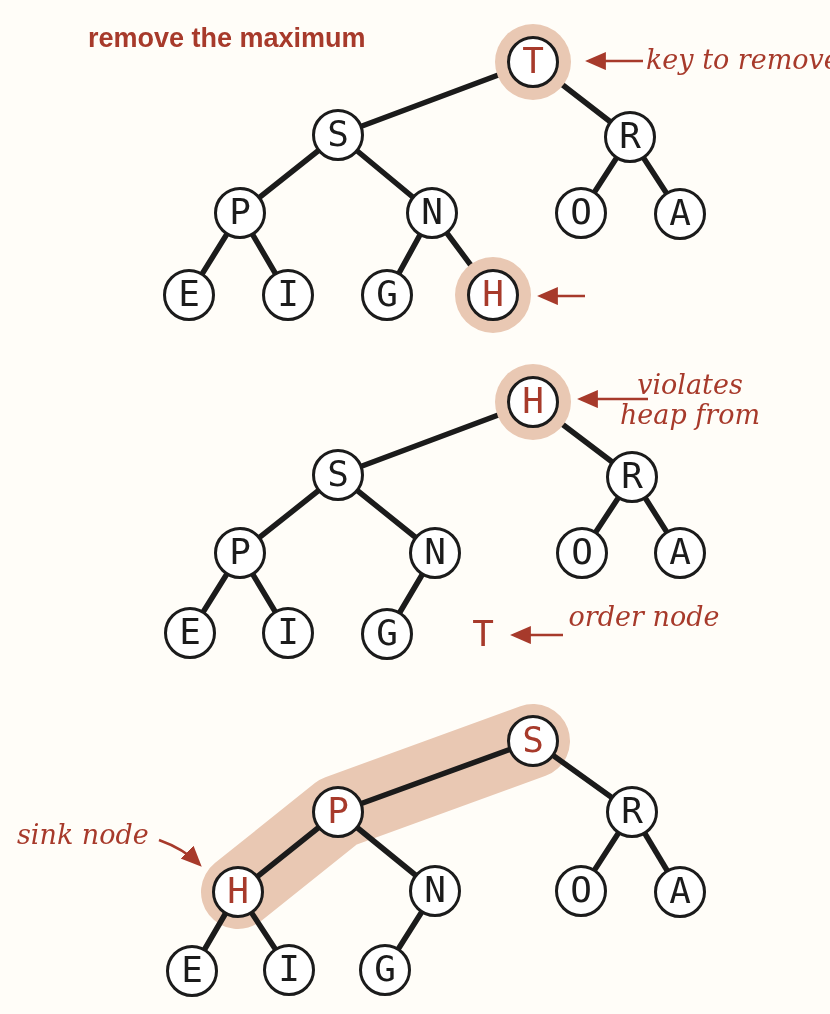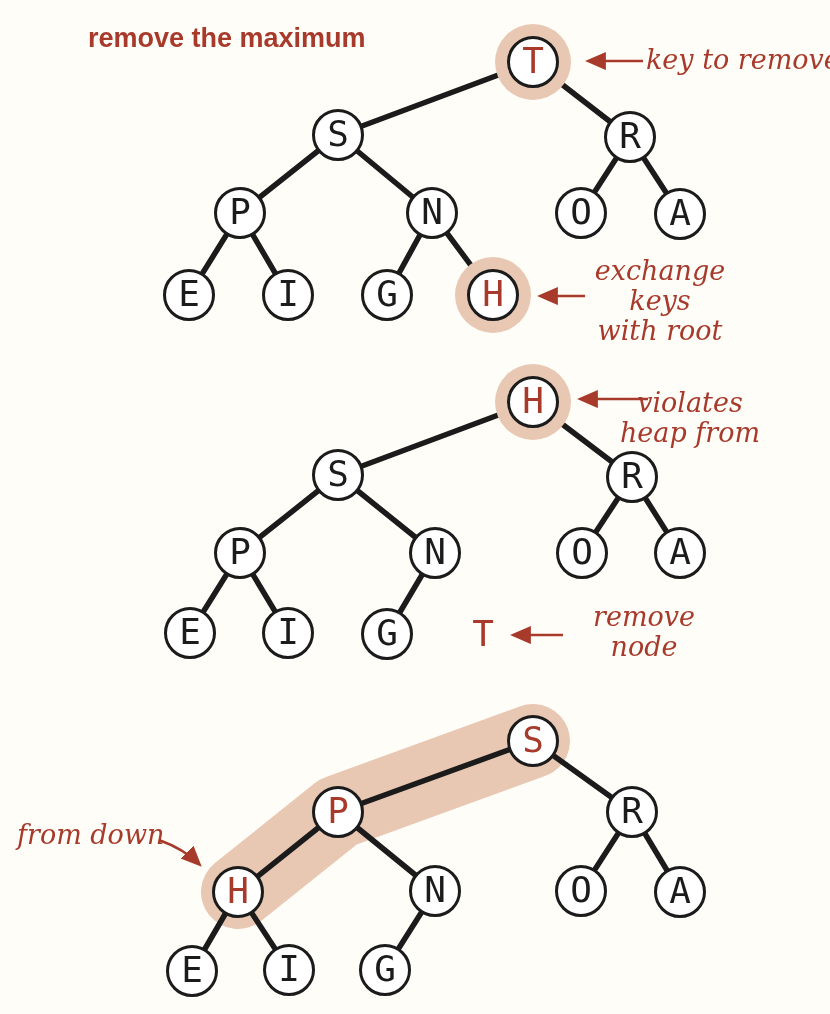--- a/index.html
+++ b/index.html
@@ -185,29 +185,25 @@
     </div>
   <div class="node" style="left:263px;top:944px">
       <span class="nl">I</span>
     </div>
   <div class="node" style="left:359px;top:944px">
       <span class="nl">G</span>
     </div>
 
   <div class="note" style="left:646px;top:45px">key to remove</div>
 
-  <div class="note center" style="left:560px;top:256px;width:200px">
-    <div>exchange keys</div>
-    <div>with root</div>
-  </div>
-
-  <div class="note center" style="left:610px;top:388px;width:160px">
+
+  <div class="note center" style="left:610px;top:370px;width:160px">
     <div>violates</div>
     <div>heap from</div>
   </div>
 
   <div class="note center" style="left:562px;top:602px;width:164px">
-    <div>remove node</div>
+    <div>order node</div>
   </div>
 
-  <div class="note" style="left:17px;top:820px">from down</div>
+  <div class="note" style="left:17px;top:820px">sink node</div>
 
 </div>
 
 </body></html>

